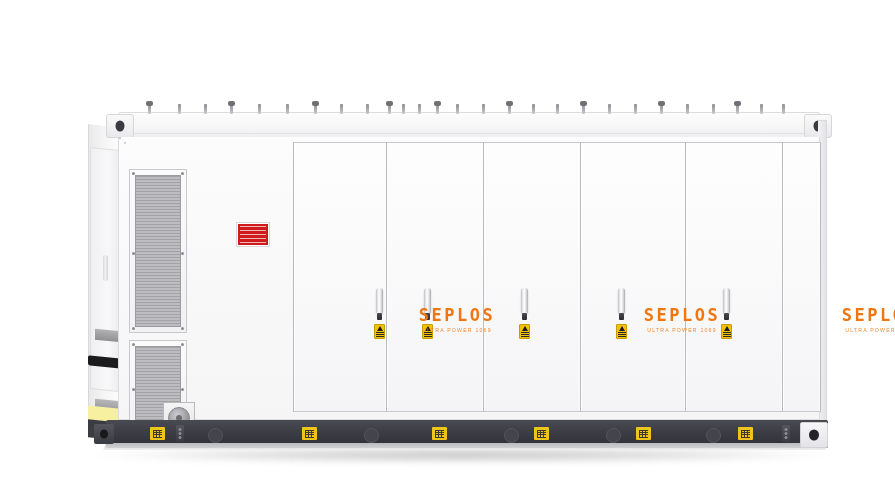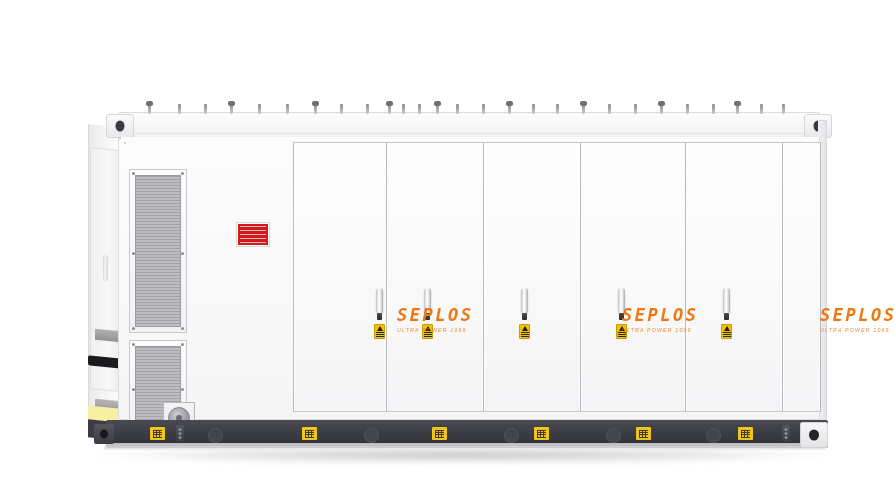--- a/index.html
+++ b/index.html
@@ -199,23 +199,22 @@
   }
   .placard-red .txt{
     position:absolute;inset:2px;
     background:
       repeating-linear-gradient(180deg, rgba(255,255,255,.85) 0 1.5px, transparent 1.5px 4px);
     opacity:.8;
   }
 
   
   .logo-block{
-    position:absolute;text-align:left;width:120px;
+    position:absolute;text-align:center;width:120px;
     user-select:none;
-    font-style:italic;
   }
   .logo-mark{
     font-family:"DejaVu Sans Mono", monospace;
     font-weight:bold;
     font-size:17px;
     letter-spacing:2.5px;
     color:#ee7711;
     line-height:1;
   }
   .logo-sub{

